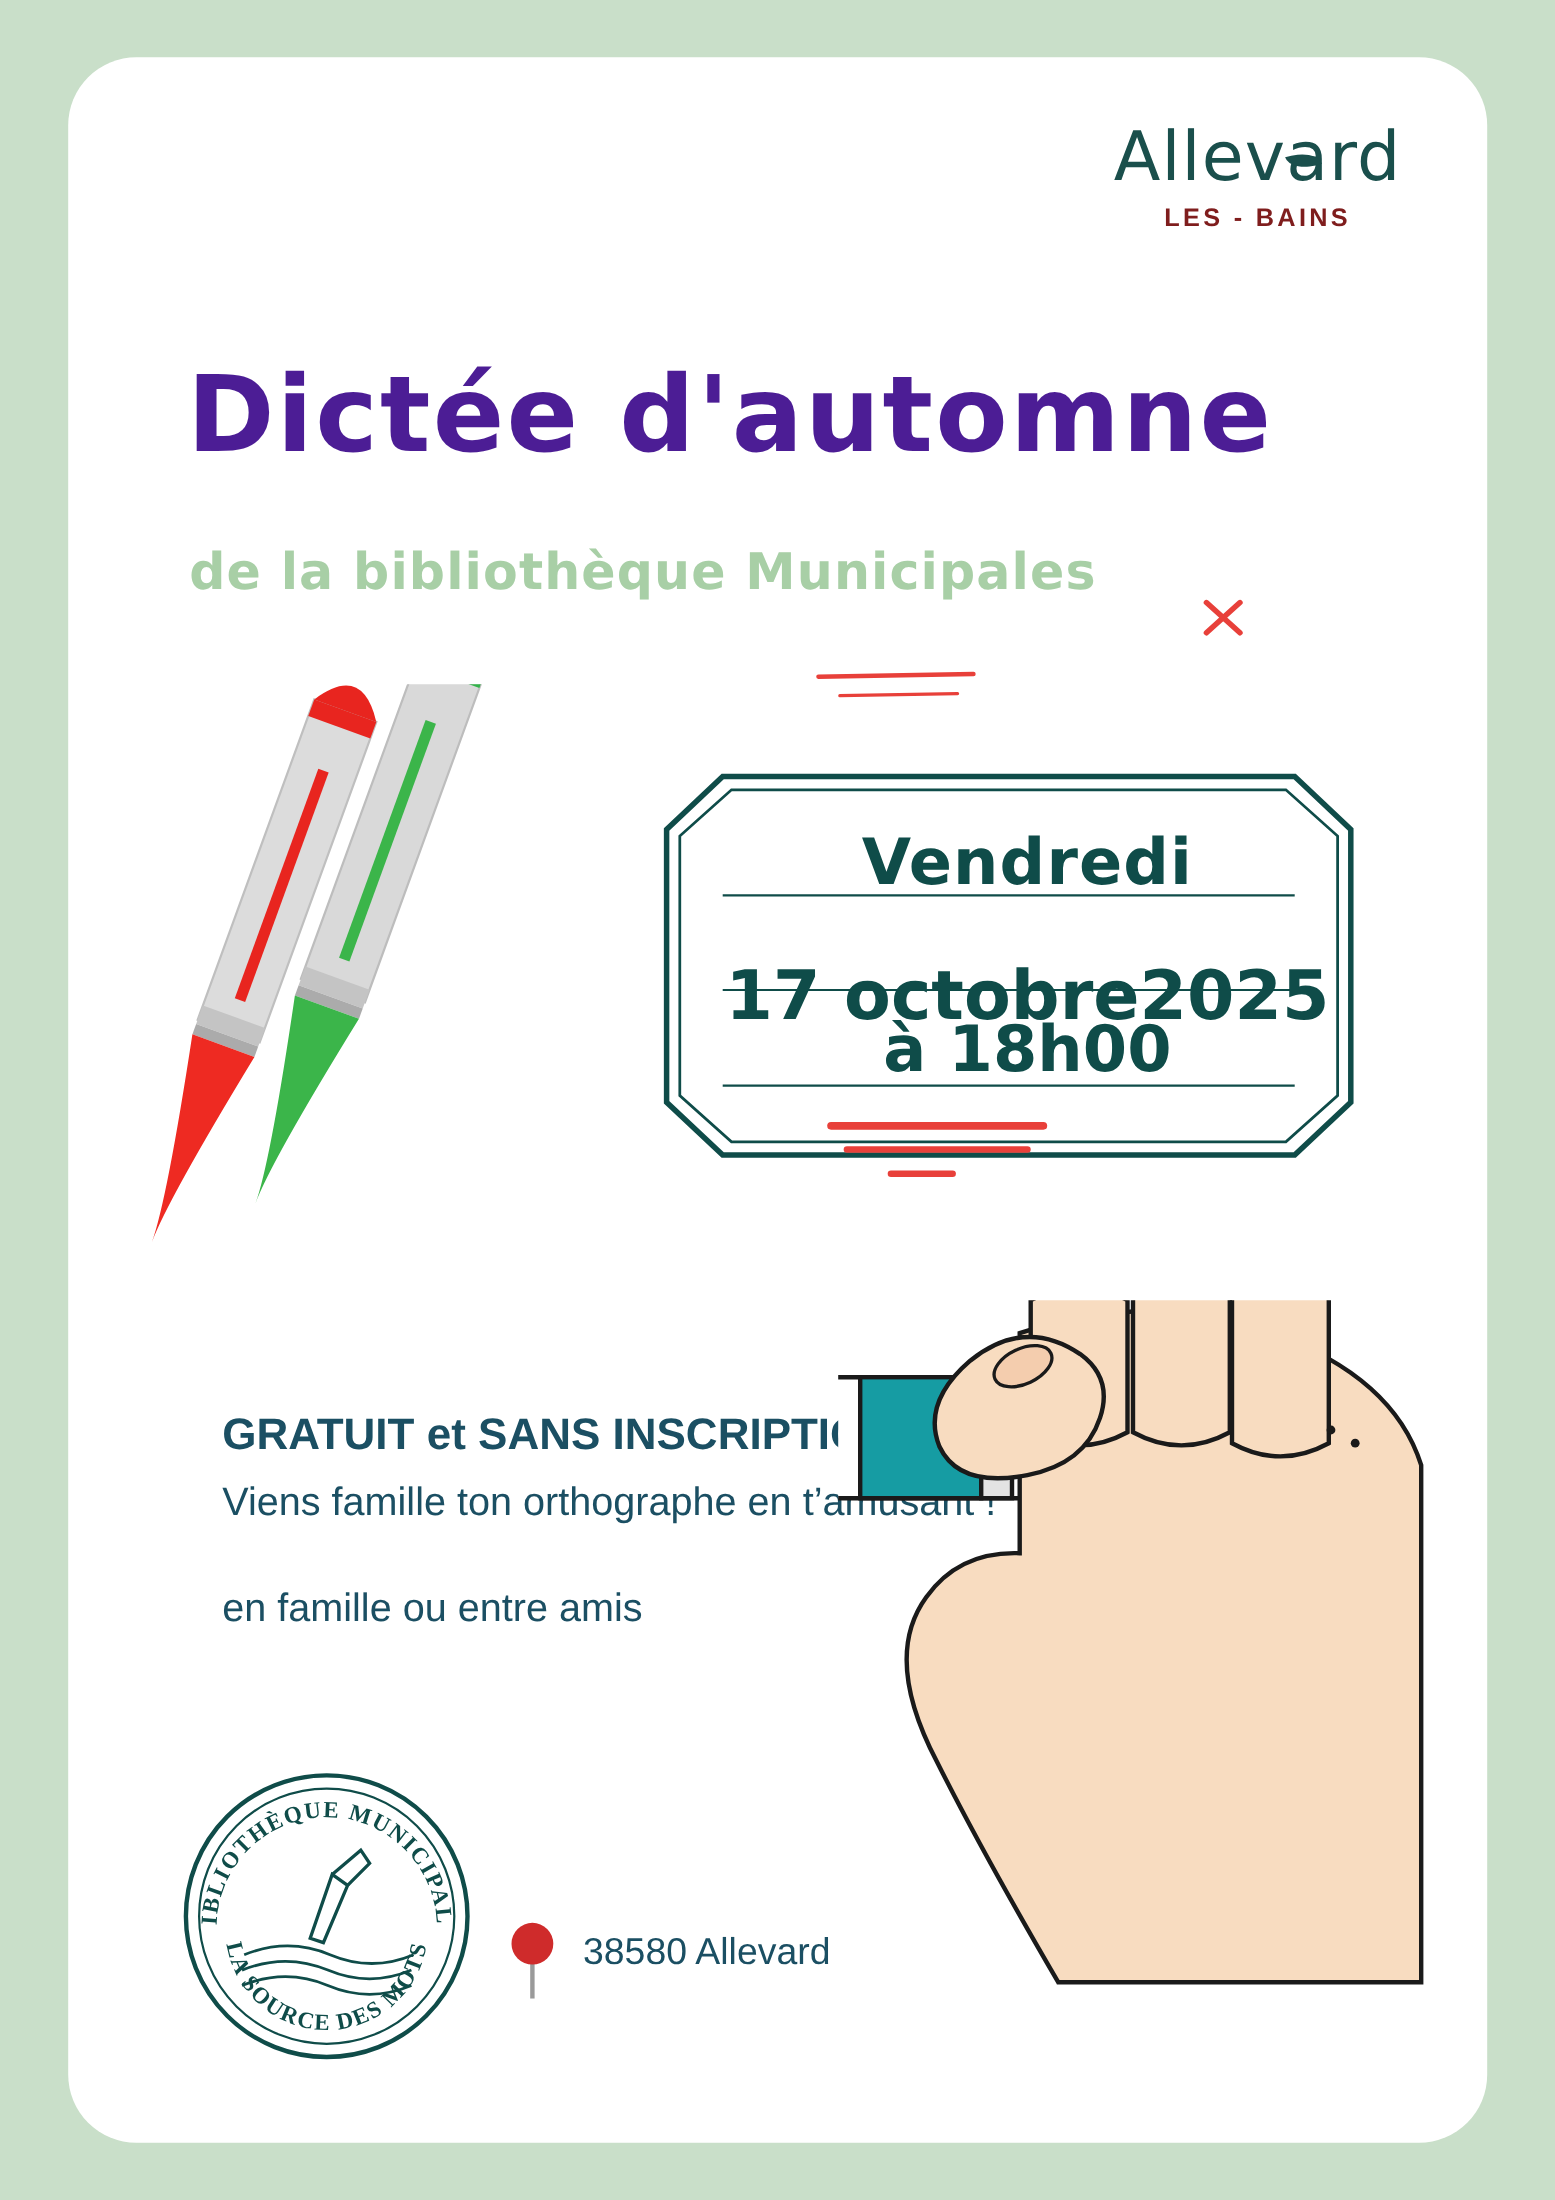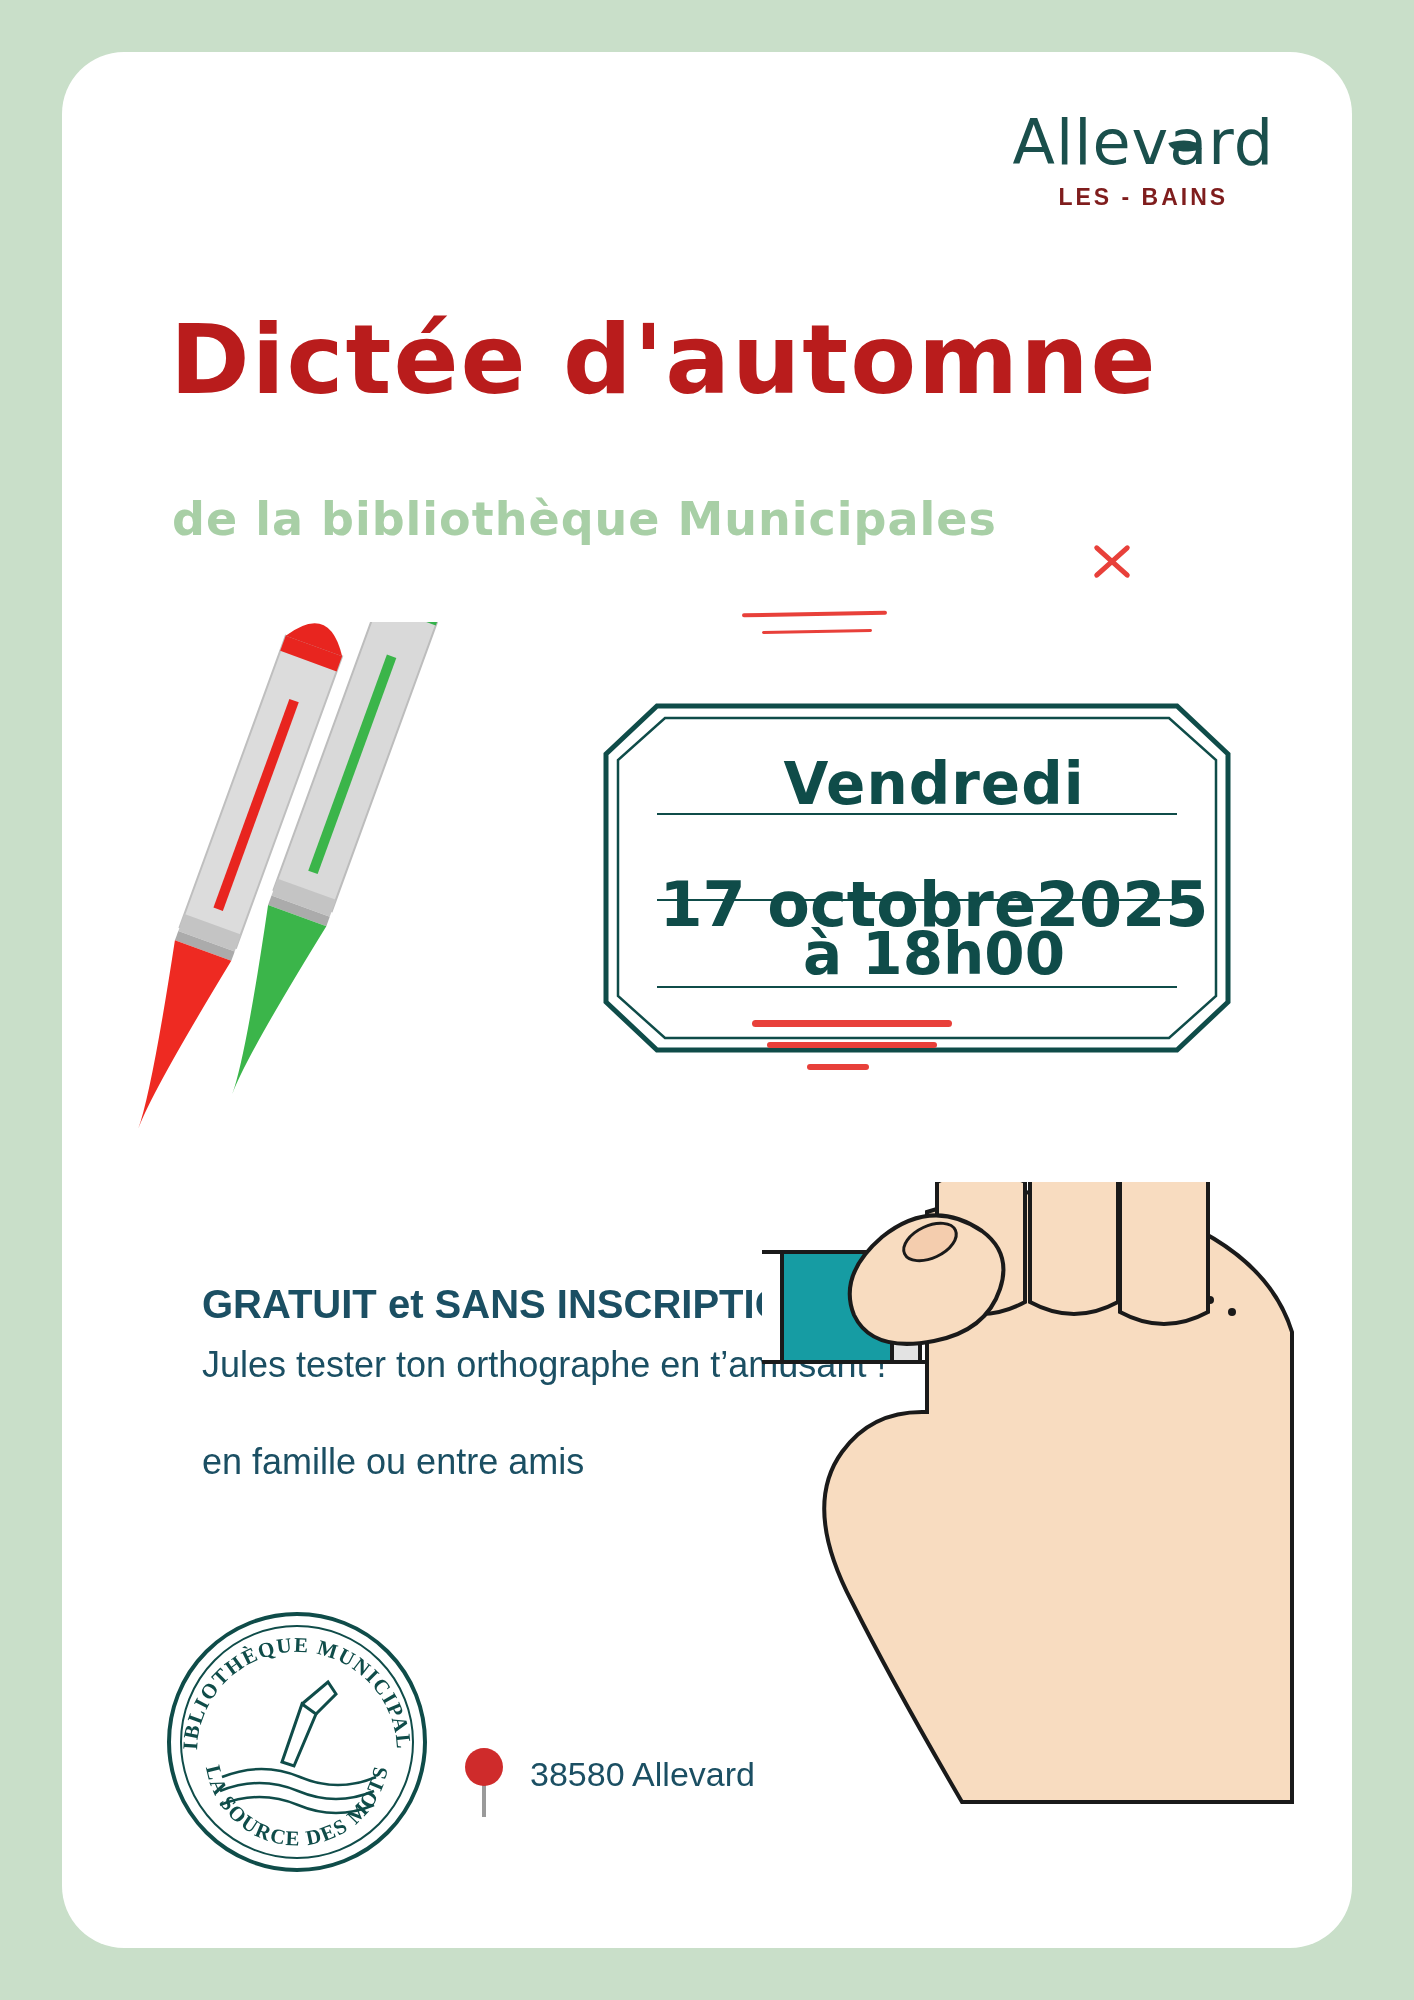--- a/index.html
+++ b/index.html
@@ -57,26 +57,26 @@
     height: 16px;
     background: #1a4f4c;
     border-radius: 0 100% 0 100%;
     transform: rotate(-18deg);
   }
 
   
   .title {
     position: absolute;
     left: 108px;
-    top: 252px;
+    top: 269px;
     font-family: "DejaVu Sans", sans-serif;
     font-weight: 700;
     font-size: 96px;
     letter-spacing: 2px;
-    color: #b91c1c;
+    color: #4c1d95;
     white-space: nowrap;
   }
   .subtitle {
     position: absolute;
     left: 110px;
     top: 440px;
     font-family: "DejaVu Sans", sans-serif;
     font-weight: 700;
     font-size: 46px;
     letter-spacing: 1px;
@@ -267,21 +267,21 @@
     <div class="date-text date-l3">à 18h00</div>
     <div class="date-underline"></div>
     <div class="date-underline u2"></div>
     <div class="date-underline u3"></div>
   </div>
 
   <div class="body-text">
     <div class="line-bold">
       <span>GRATUIT</span><span class="light"> et </span><span>SANS INSCRIPTION</span>
     </div>
-    <div class="line">Jules tester ton orthographe en t’amusant !</div>
+    <div class="line">Viens famille ton orthographe en t’amusant !</div>
     <div class="para2">
       <div class="line">en famille ou entre amis</div>
     </div>
   </div>
 
   <div class="hand">
     <svg width="600" height="680" viewBox="0 0 600 680">
 
       <g>
         <rect x="-15" y="70" width="215" height="110" rx="14" fill="#ffffff" stroke="#1a1a1a" stroke-width="4"></rect>

